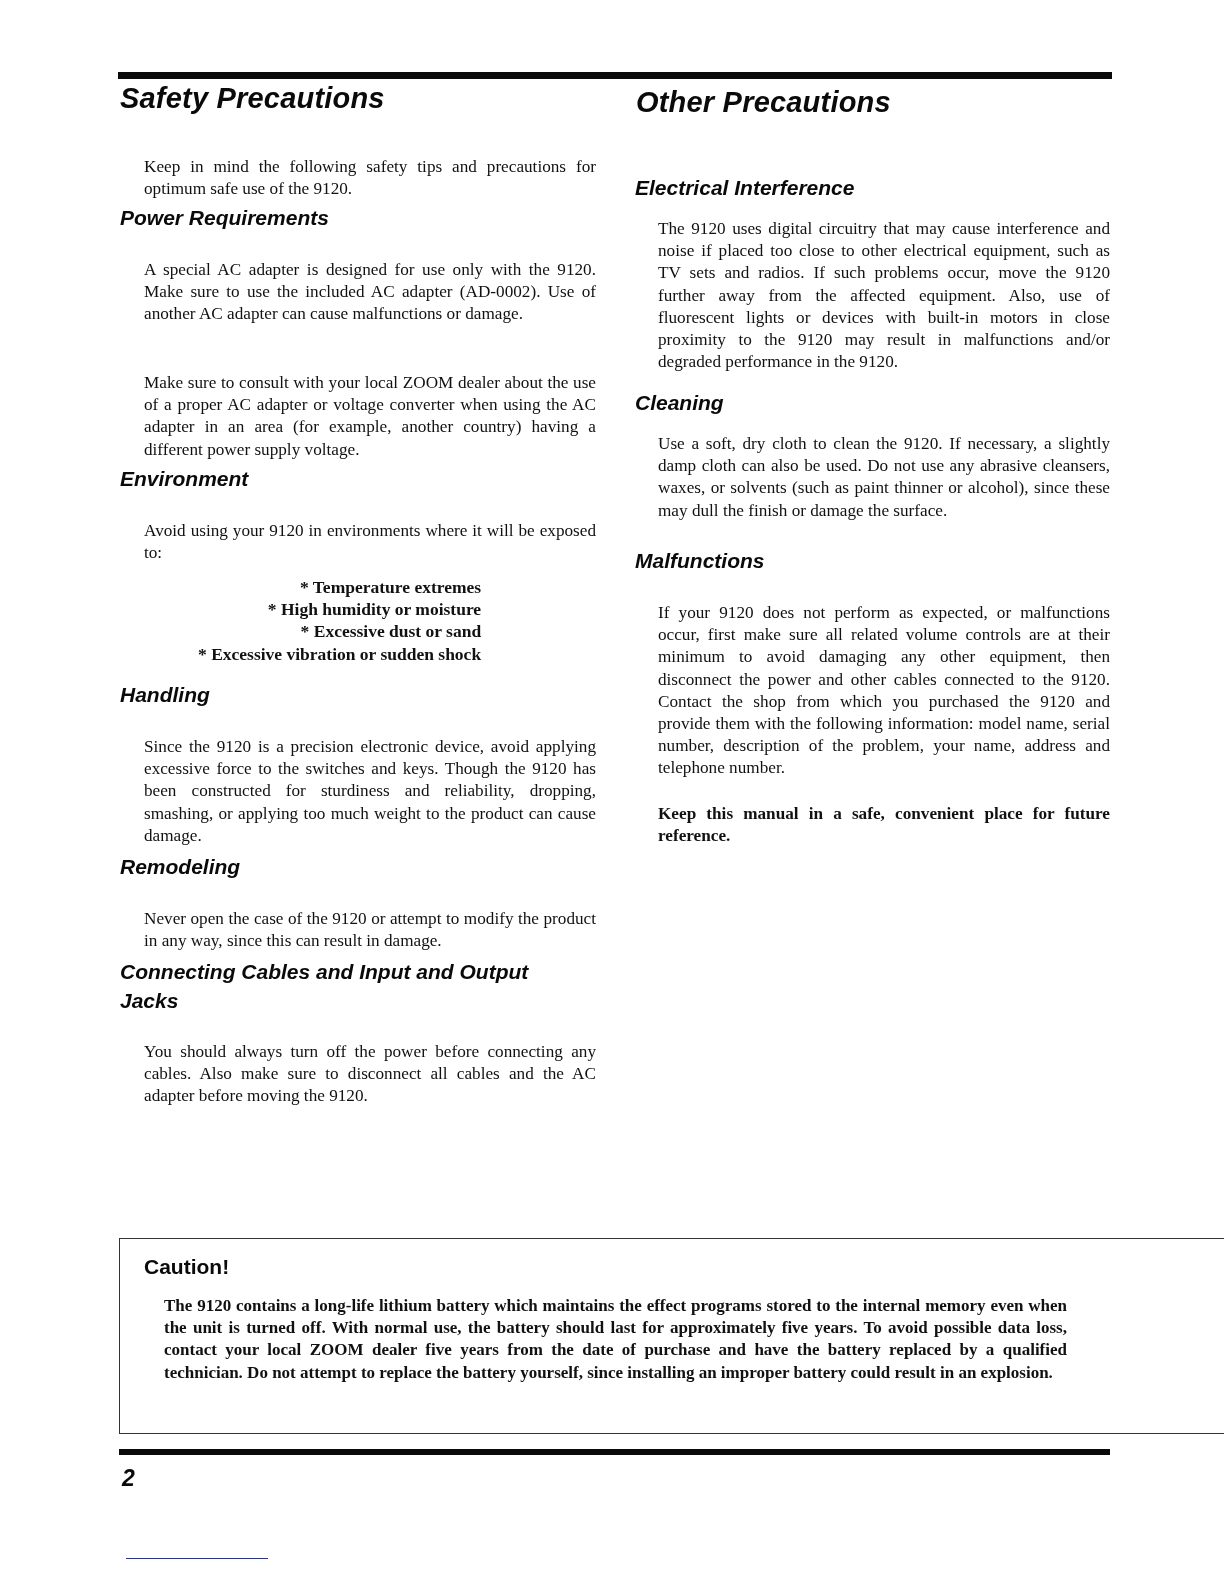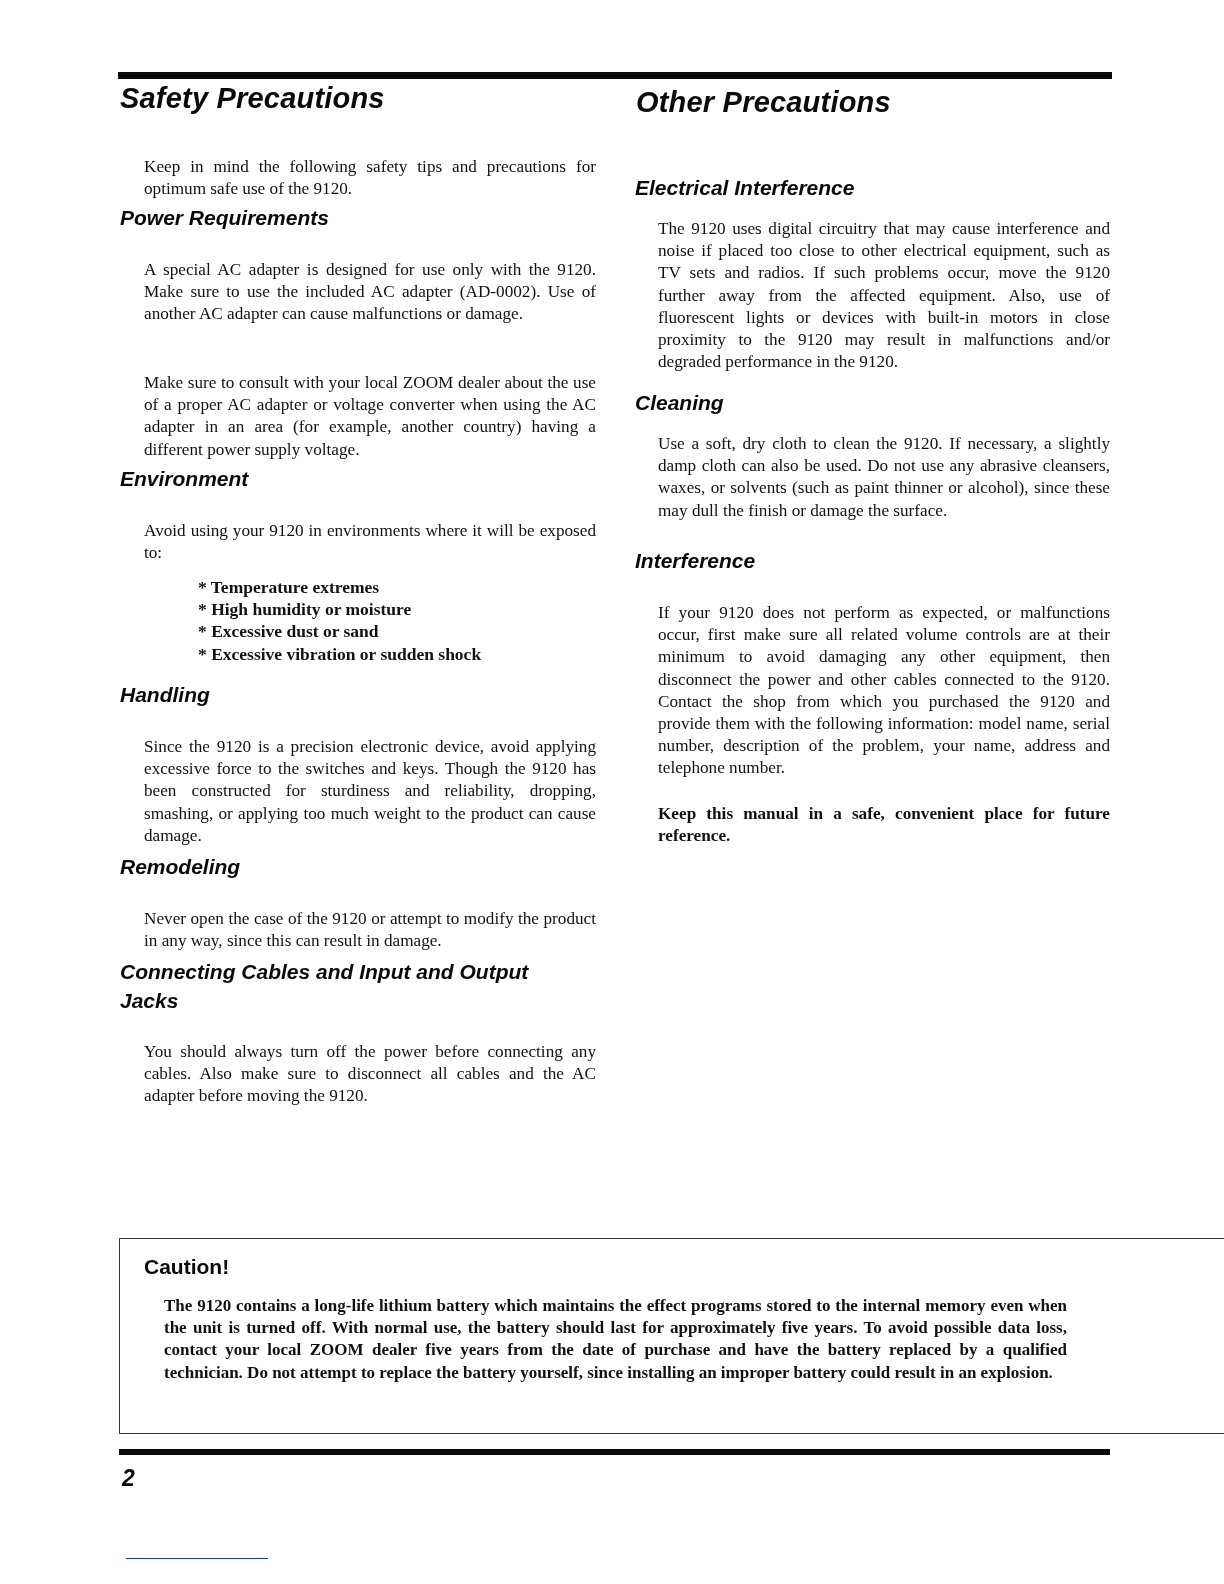--- a/index.html
+++ b/index.html
@@ -8,21 +8,21 @@
   .col { position: absolute; top: 0; }
   .col-left { left: 118px; width: 470px; }
   .col-right { left: 634px; width: 466px; }
   .h1 { position: absolute; font-family: "Liberation Sans", sans-serif; font-weight: bold; font-style: italic; font-size: 29px; letter-spacing: 0.2px; color: #0a0a0a; white-space: nowrap; }
   .h2 { position: absolute; font-family: "Liberation Sans", sans-serif; font-weight: bold; font-style: italic; font-size: 21px; color: #0a0a0a; white-space: nowrap; }
   .h2.wrap { white-space: normal; line-height: 29px; width: 470px; }
   .p { position: absolute; font-family: "Liberation Serif", serif; font-size: 17.2px; line-height: 22.2px; text-align: justify; color: #111; margin: 12px; }
   .col-left .p { left: 14px; width: 452px; }
   .col-right .p { left: 12px; width: 452px; }
   .bullets { position: absolute; left: 80px; list-style: none; margin: 0; padding: 0; font-family: "Liberation Serif", serif; font-weight: bold; font-size: 17.5px; line-height: 22.2px; }
-  .bullets li { white-space: nowrap; }
+  .bullets li { white-space: nowrap; text-align: right; }
   .bold-p { font-weight: bold; }
   .caution-box { position: absolute; left: 119px; top: 1238px; width: 1170px; height: 196px; border: 1.5px solid #333; box-sizing: border-box; }
   .caution-title { position: absolute; left: 24px; top: 16px; font-family: "Liberation Sans", sans-serif; font-weight: bold; font-size: 21px; color: #0a0a0a; }
   .caution-text { position: absolute; left: 44px; top: 56px; width: 903px; font-family: "Liberation Serif", serif; font-weight: bold; font-size: 17px; line-height: 22.2px; text-align: justify; color: #111; margin: 0; }
   .rule-bottom { position: absolute; left: 119px; top: 1449px; width: 991px; height: 6px; background: #0a0a0a; }
   .page-num { position: absolute; left: 122px; top: 1465px; font-family: "Liberation Sans", sans-serif; font-weight: bold; font-style: italic; font-size: 23px; color: #0a0a0a; }
   .blue-link-line { position: absolute; left: 126px; top: 1558px; width: 142px; height: 1px; background: #1a2fd0; }
 </style>
 </head>
 <body>
@@ -58,21 +58,21 @@
 
 <div class="col col-right">
   <div class="h1" style="top:86px;left:2px;">Other Precautions</div>
 
   <div class="h2" style="top:164px;left:1px;margin-top:12px;">Electrical Interference</div>
   <p class="p" style="top:206px;">The 9120 uses digital circuitry that may cause interference and noise if placed too close to other electrical equipment, such as TV sets and radios.  If such problems occur, move the 9120 further away from the affected equipment.  Also, use of fluorescent lights or devices with built-in motors in close proximity to the 9120 may result in malfunctions and/or degraded performance in the 9120.</p>
 
   <div class="h2" style="top:379px;left:1px;margin-top:12px;">Cleaning</div>
   <p class="p" style="top:421px;">Use a soft, dry cloth to clean the 9120.  If necessary, a slightly damp cloth can also be used.  Do not use any abrasive cleansers, waxes, or solvents (such as paint thinner or alcohol), since these may dull the finish or damage the surface.</p>
 
-  <div class="h2" style="top:549px;left:1px;">Interference</div>
+  <div class="h2" style="top:549px;left:1px;">Malfunctions</div>
   <p class="p" style="top:590px;">If your 9120 does not perform as expected, or malfunctions occur, first make sure all related volume controls are at their minimum to avoid damaging any other equipment, then disconnect the power and other cables connected to the 9120.  Contact the shop from which you purchased the 9120 and provide them with the following information: model name, serial number, description of the problem, your name, address and telephone number.</p>
   <p class="p bold-p" style="top:791px;">Keep this manual in a safe, convenient place for future reference.</p>
 </div>
 
 <div class="caution-box">
   <div class="caution-title">Caution!</div>
   <p class="caution-text">The 9120 contains a long-life lithium battery which maintains the effect programs stored to the internal memory even when the unit is turned off.  With normal use, the battery should last for approximately five years.  To avoid possible data loss, contact your local ZOOM dealer five years from the date of purchase and have the battery replaced by a qualified technician.  Do not attempt to replace the battery yourself, since installing an improper battery could result in an explosion.</p>
 </div>
 
 <div class="rule-bottom"></div>

